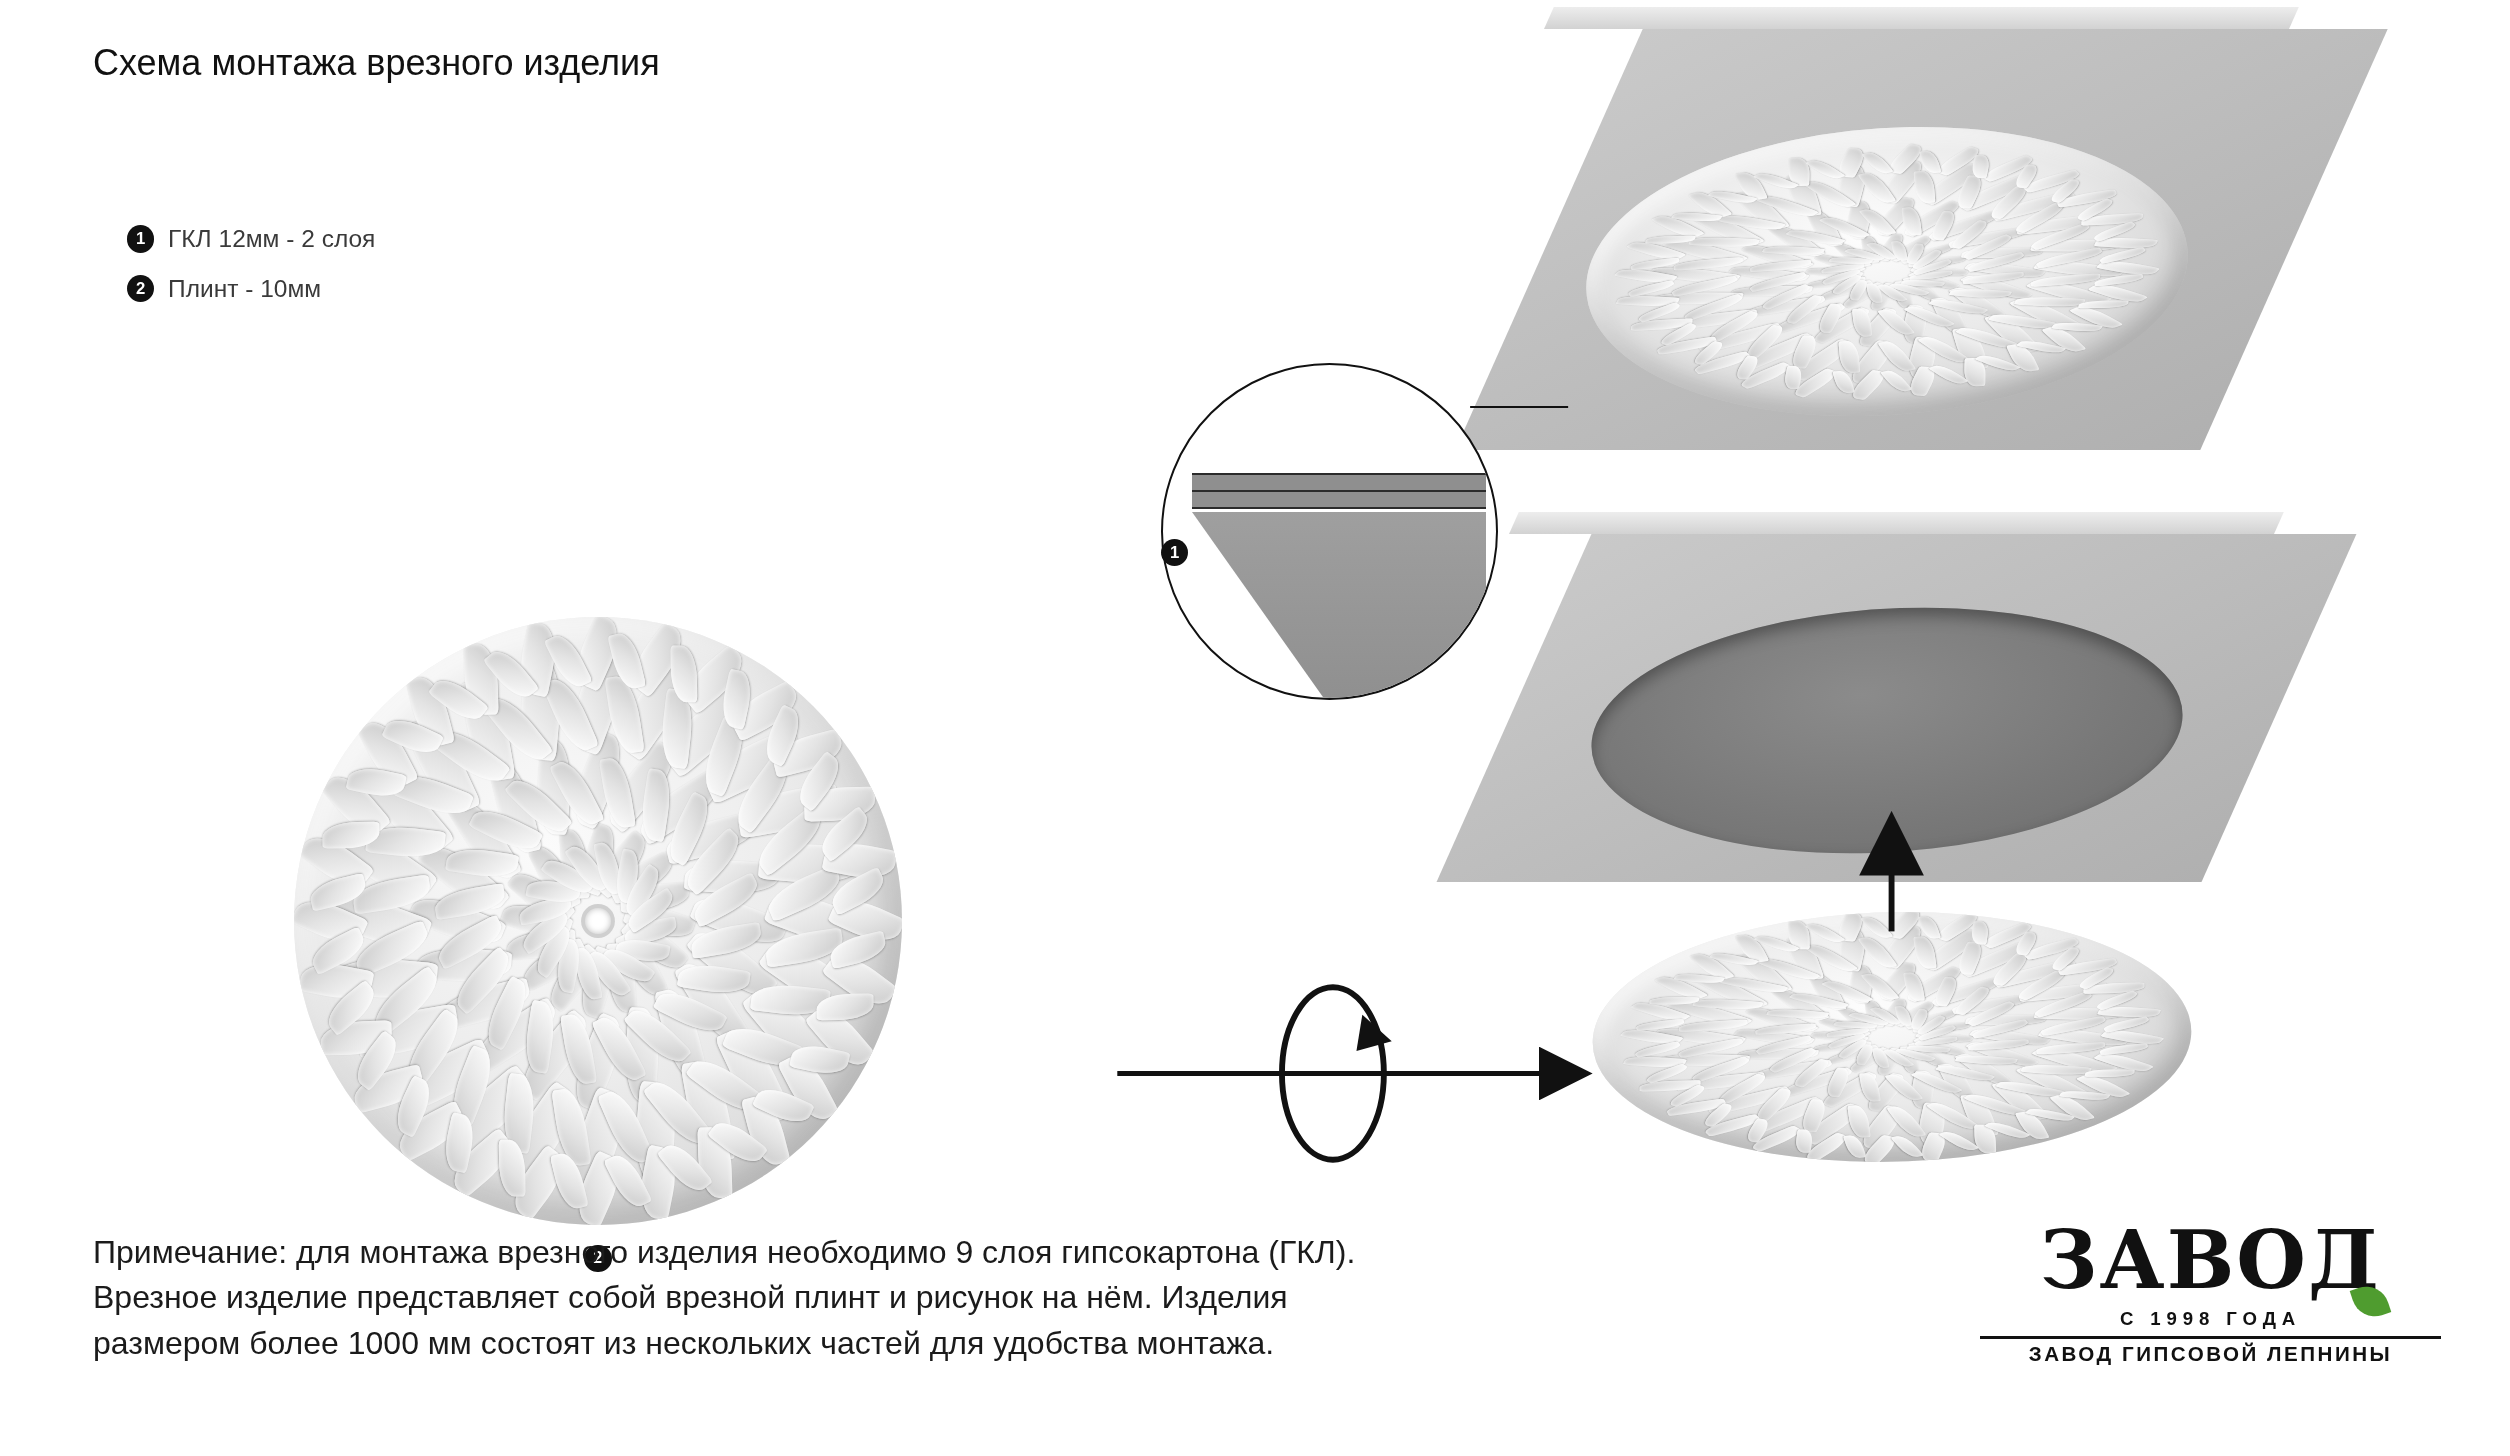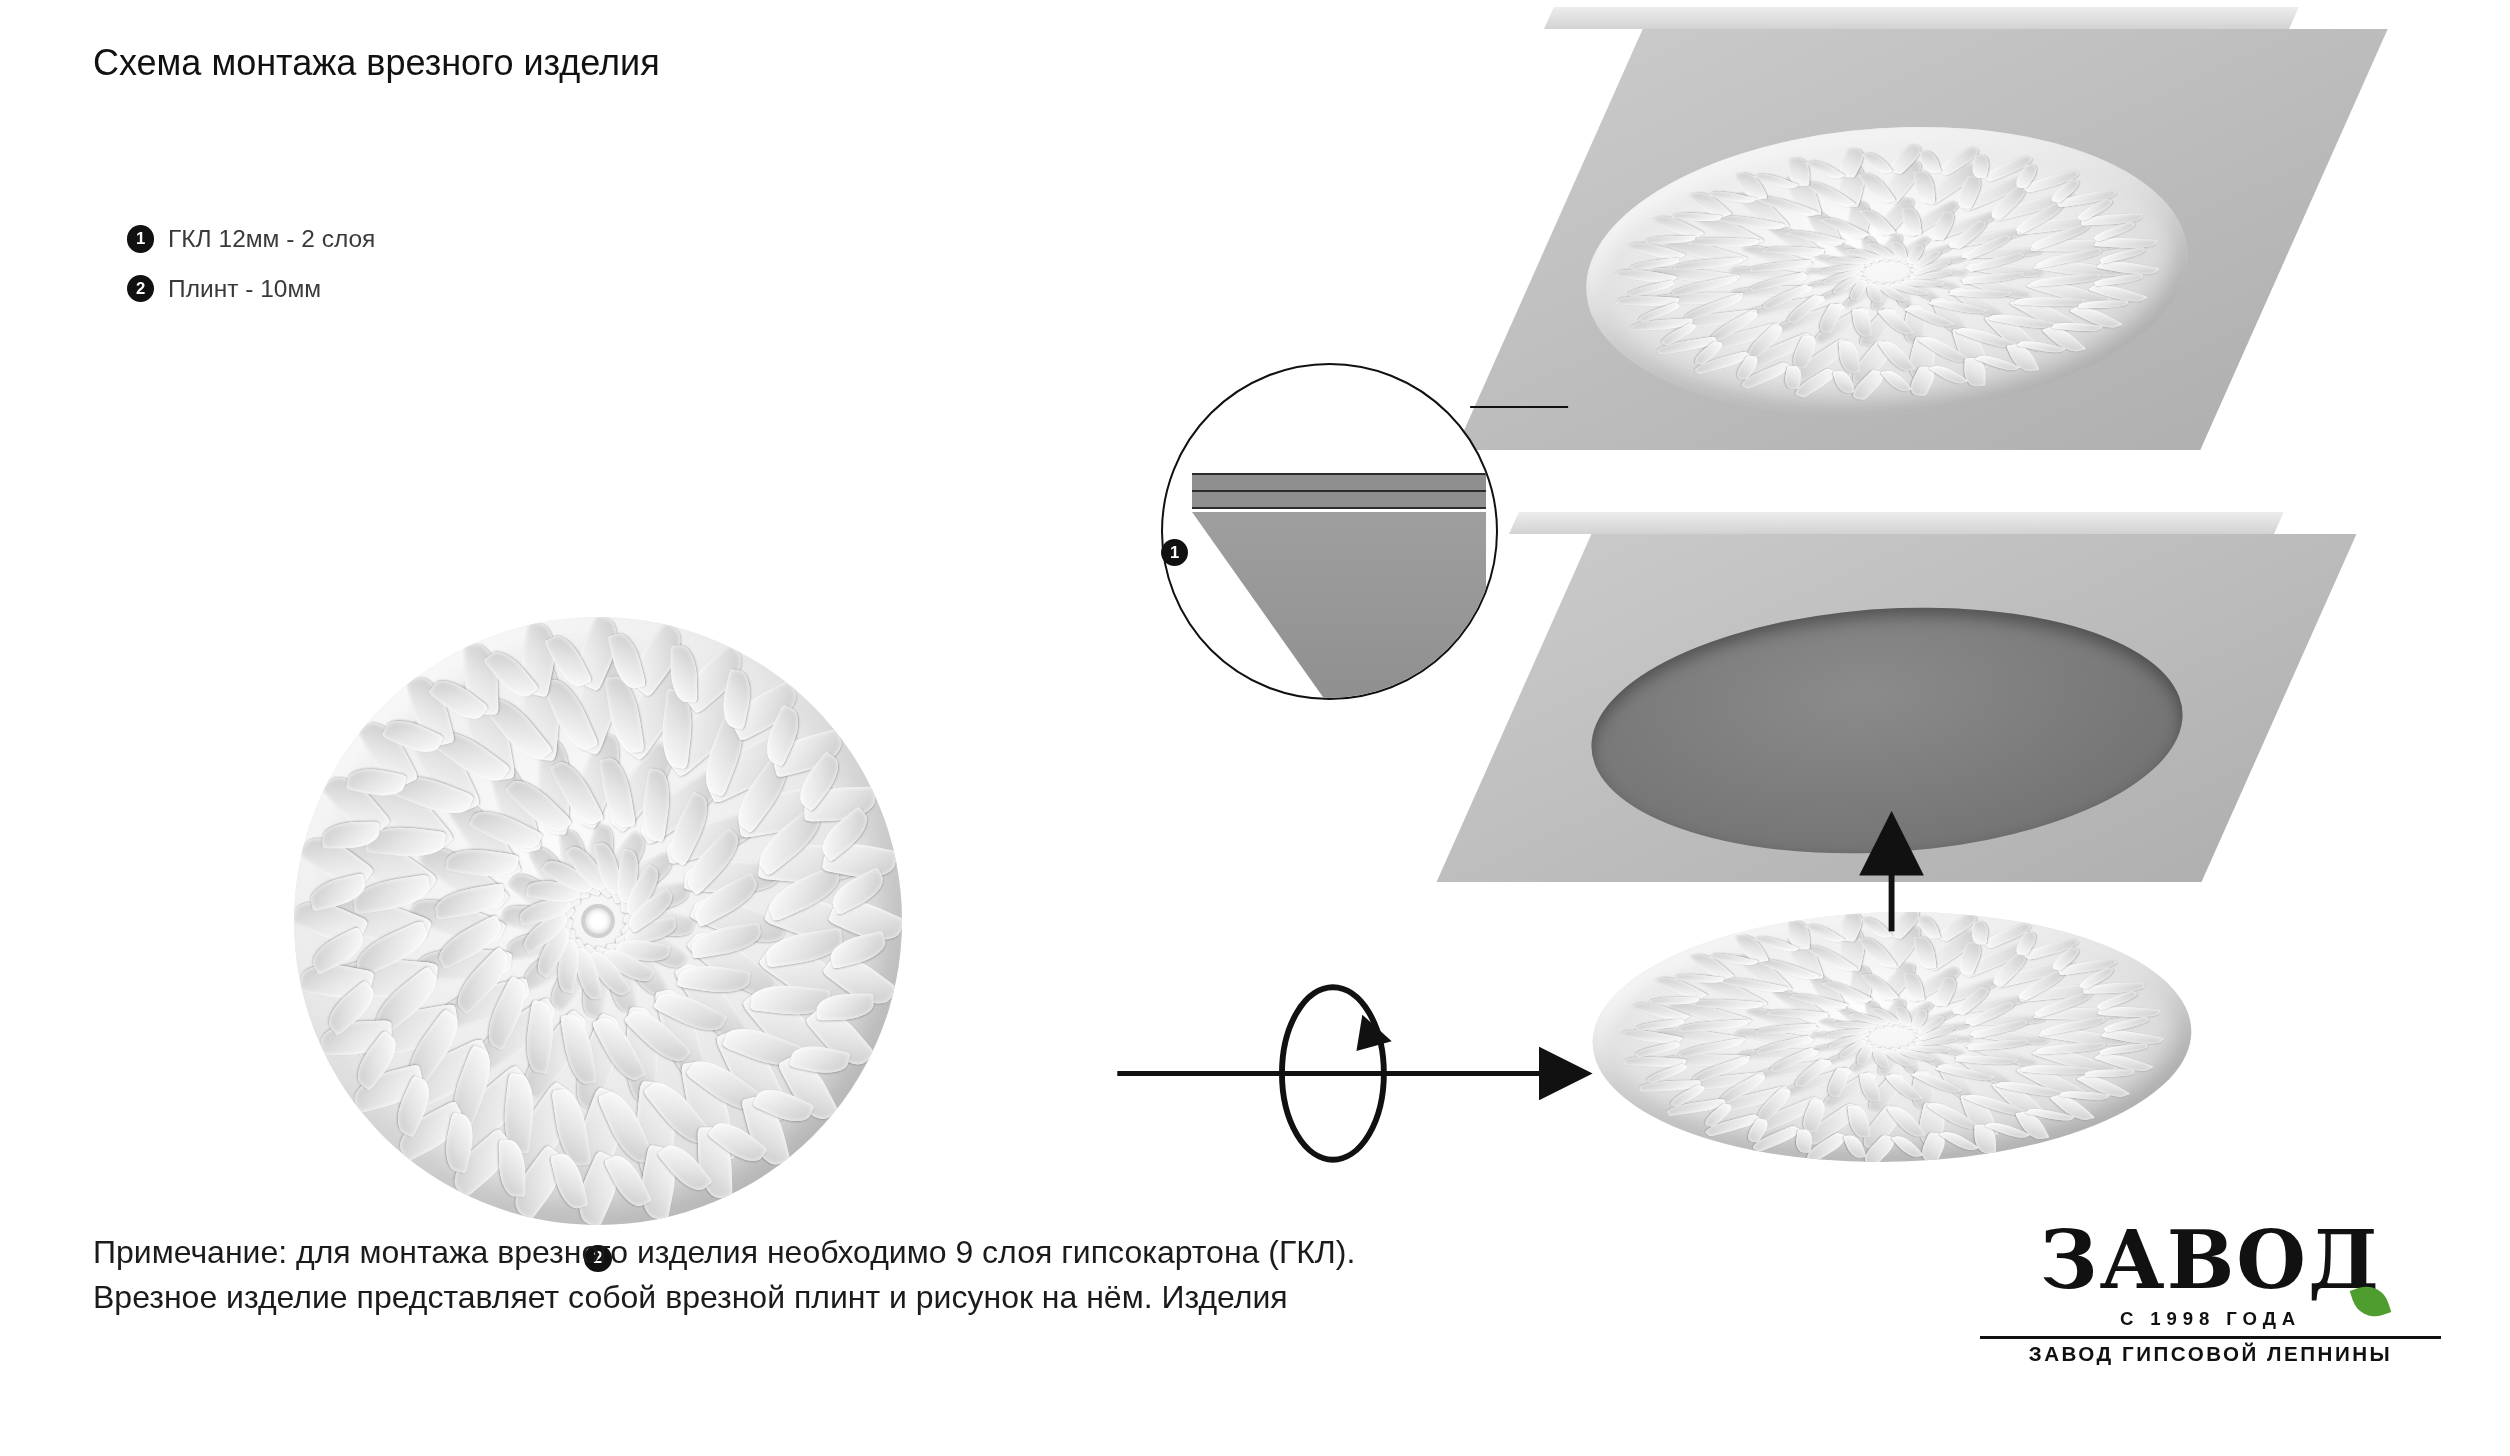--- a/index.html
+++ b/index.html
@@ -1797,20 +1797,21 @@
   <path d="M1390,1035 L1420,1062 L1384,1072 z" fill="#111"></path>
 
   <line x1="1930" y1="950" x2="1930" y2="845" stroke="#111" stroke-width="6" marker-end="url(#ah)"></line>
 
   <line x1="1500" y1="415" x2="1600" y2="415" stroke="#111" stroke-width="2"></line>
 </svg>
 
 <div class="abs" id="note">
   <div>Примечание: для монтажа врезного изделия необходимо 9 слоя гипсокартона (ГКЛ).</div>
   <div>Врезное изделие представляет собой врезной плинт и рисунок на нём. Изделия</div>
+  <div>размером более 1000 мм состоят из нескольких частей для удобства монтажа.</div>
 </div>
 
 <div class="abs" id="logo">
   <div class="word">
     <span>ЗАВОД</span>
     <span class="leaf"></span>
   </div>
   <div class="since">С 1998 ГОДА</div>
   <div class="rule"></div>
   <div class="sub">ЗАВОД ГИПСОВОЙ ЛЕПНИНЫ</div>

